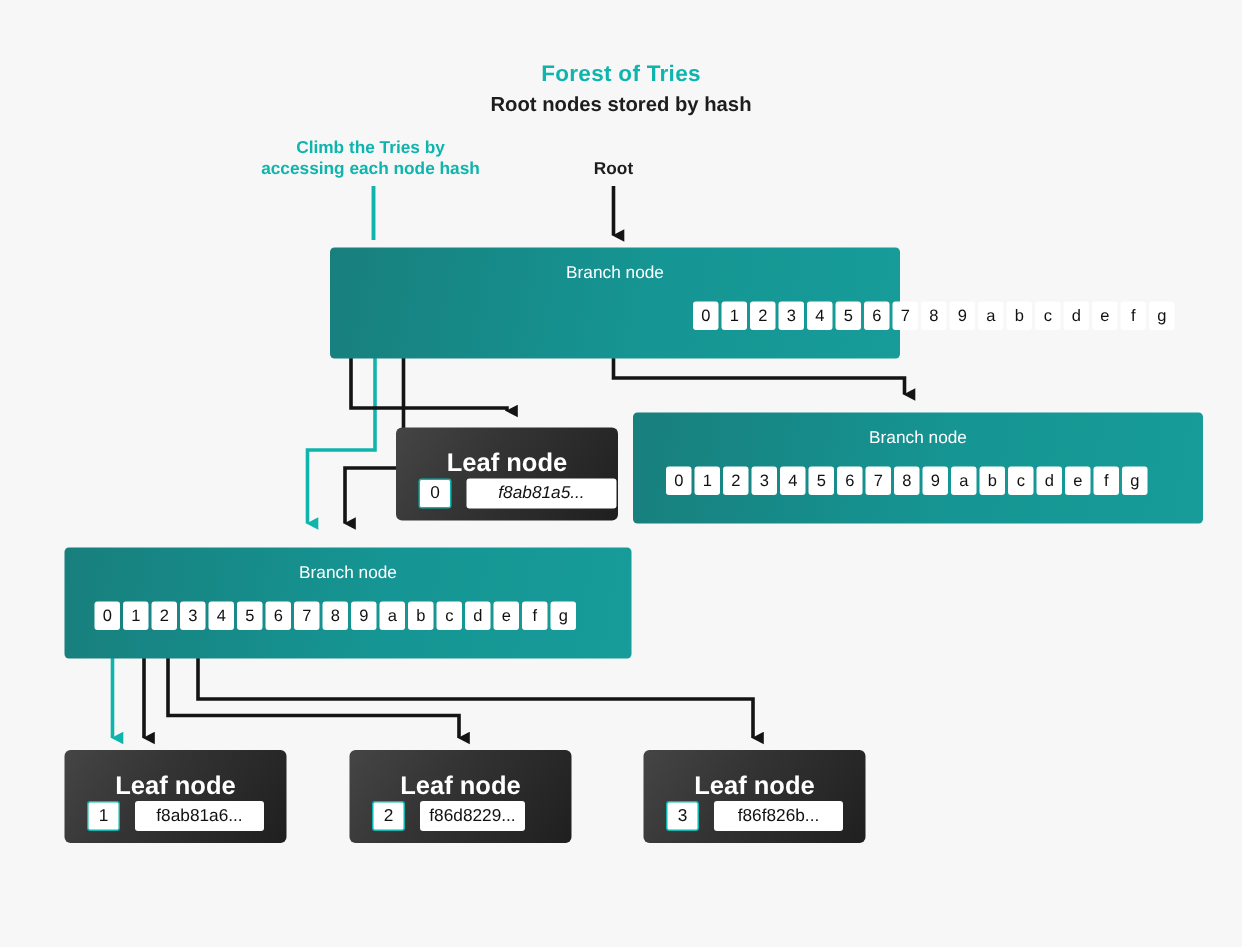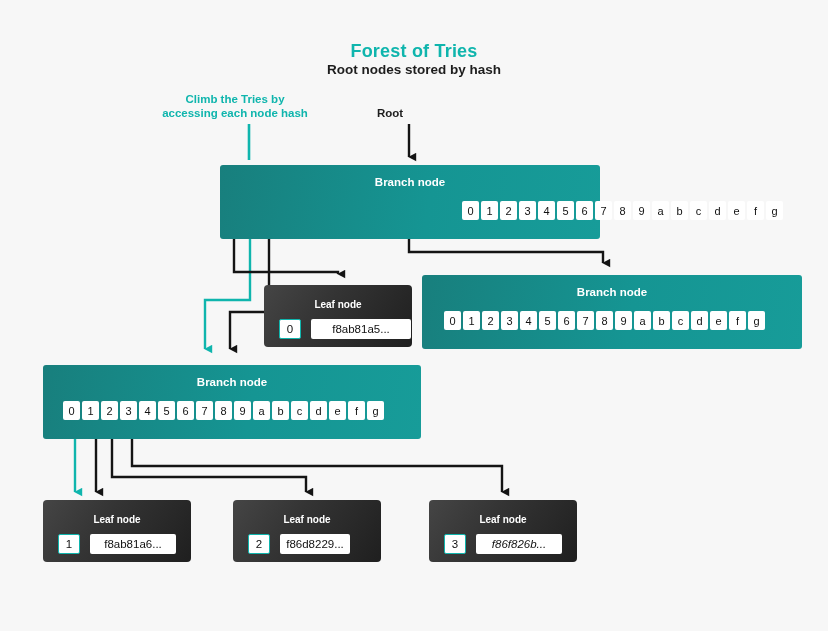--- a/index.html
+++ b/index.html
@@ -9,52 +9,52 @@
     font-family:"Liberation Sans", sans-serif;
     position:relative;
     overflow:hidden;
   }
   #stage{position:absolute;inset:0;}
 
   
   .title{
     position:absolute;left:0;right:0;top:41px;
     text-align:center;
-    font-size:18px;font-weight:bold;
+    font-size:15px;font-weight:bold;
     color:#0fb5ad;
     letter-spacing:.2px;
   }
   .subtitle{
     position:absolute;left:0;right:0;top:62px;
     text-align:center;
     font-size:13.5px;font-weight:bold;
     color:#1d1d1d;
   }
 
   
   .anno{
     position:absolute;
     font-size:11.5px;font-weight:bold;
     line-height:14px;
     text-align:center;
     white-space:pre-line;
   }
-  .anno.climb{left:130px;top:92px;width:210px;color:#0fb5ad;text-align:center;}
-  .anno.root{left:340px;top:106px;width:100px;color:#1d1d1d;}
+  .anno.climb{left:142px;top:92px;width:210px;color:#0fb5ad;text-align:center;}
+  .anno.root{left:359px;top:106px;width:100px;color:#1d1d1d;}
 
   
   .branch{
     position:absolute;
     background:linear-gradient(100deg,#187f7d 0%,#159593 55%,#179c99 100%);
     border-radius:3px;
   }
   .branch .bn-title{
     position:absolute;left:0;right:0;top:11px;
     text-align:center;
-    font-size:11.5px;font-weight:bold;color:#ffffff;
+    font-size:11.5px;font-weight:normal;color:#ffffff;
   }
   .cells{
     position:absolute;
     display:flex;
     gap:2px;
   }
   .cell{
     width:17px;height:19px;
     background:#ffffff;
     border-radius:2px;
@@ -66,21 +66,21 @@
 
   
   .leaf{
     position:absolute;
     background:linear-gradient(125deg,#454545 0%,#343434 40%,#1f1f1f 100%);
     border-radius:4px;
   }
   .leaf .ln-title{
     position:absolute;left:0;right:0;top:14px;
     text-align:center;
-    font-size:10px;font-weight:bold;color:#ffffff;
+    font-size:17px;font-weight:bold;color:#ffffff;
   }
   .leaf .ln-row{
     position:absolute;left:15px;top:34px;
     display:flex;align-items:center;gap:10px;
   }
   .leaf .ln-key{
     width:22px;height:20px;
     background:#fff;border:1.6px solid #0fb5ad;
     border-radius:2px;
     display:flex;align-items:center;justify-content:center;
@@ -206,21 +206,21 @@
         <div class="cell">e</div>
         <div class="cell">f</div>
         <div class="cell">g</div>
       </div>
   </div>
 
   <div class="leaf" style="left:264px;top:285px;width:148px;height:62px;">
     <div class="ln-title">Leaf node</div>
     <div class="ln-row">
       <div class="ln-key">0</div>
-      <div class="ln-hash" style="width:100px;">f8ab81a5...</div>
+      <div class="ln-hash" style="width:100px;font-style:italic;">f8ab81a5...</div>
     </div>
   </div>
 
   <div class="leaf" style="left:43px;top:500px;width:148px;height:62px;">
     <div class="ln-title">Leaf node</div>
     <div class="ln-row">
       <div class="ln-key">1</div>
       <div class="ln-hash" style="width:86px;">f8ab81a6...</div>
     </div>
   </div>
@@ -230,17 +230,17 @@
     <div class="ln-row">
       <div class="ln-key">2</div>
       <div class="ln-hash" style="width:70px;">f86d8229...</div>
     </div>
   </div>
 
   <div class="leaf" style="left:429px;top:500px;width:148px;height:62px;">
     <div class="ln-title">Leaf node</div>
     <div class="ln-row">
       <div class="ln-key">3</div>
-      <div class="ln-hash" style="width:86px;font-style:italic;">f86f826b...</div>
+      <div class="ln-hash" style="width:86px;">f86f826b...</div>
     </div>
   </div>
 
 </div>
 
 </body></html>

